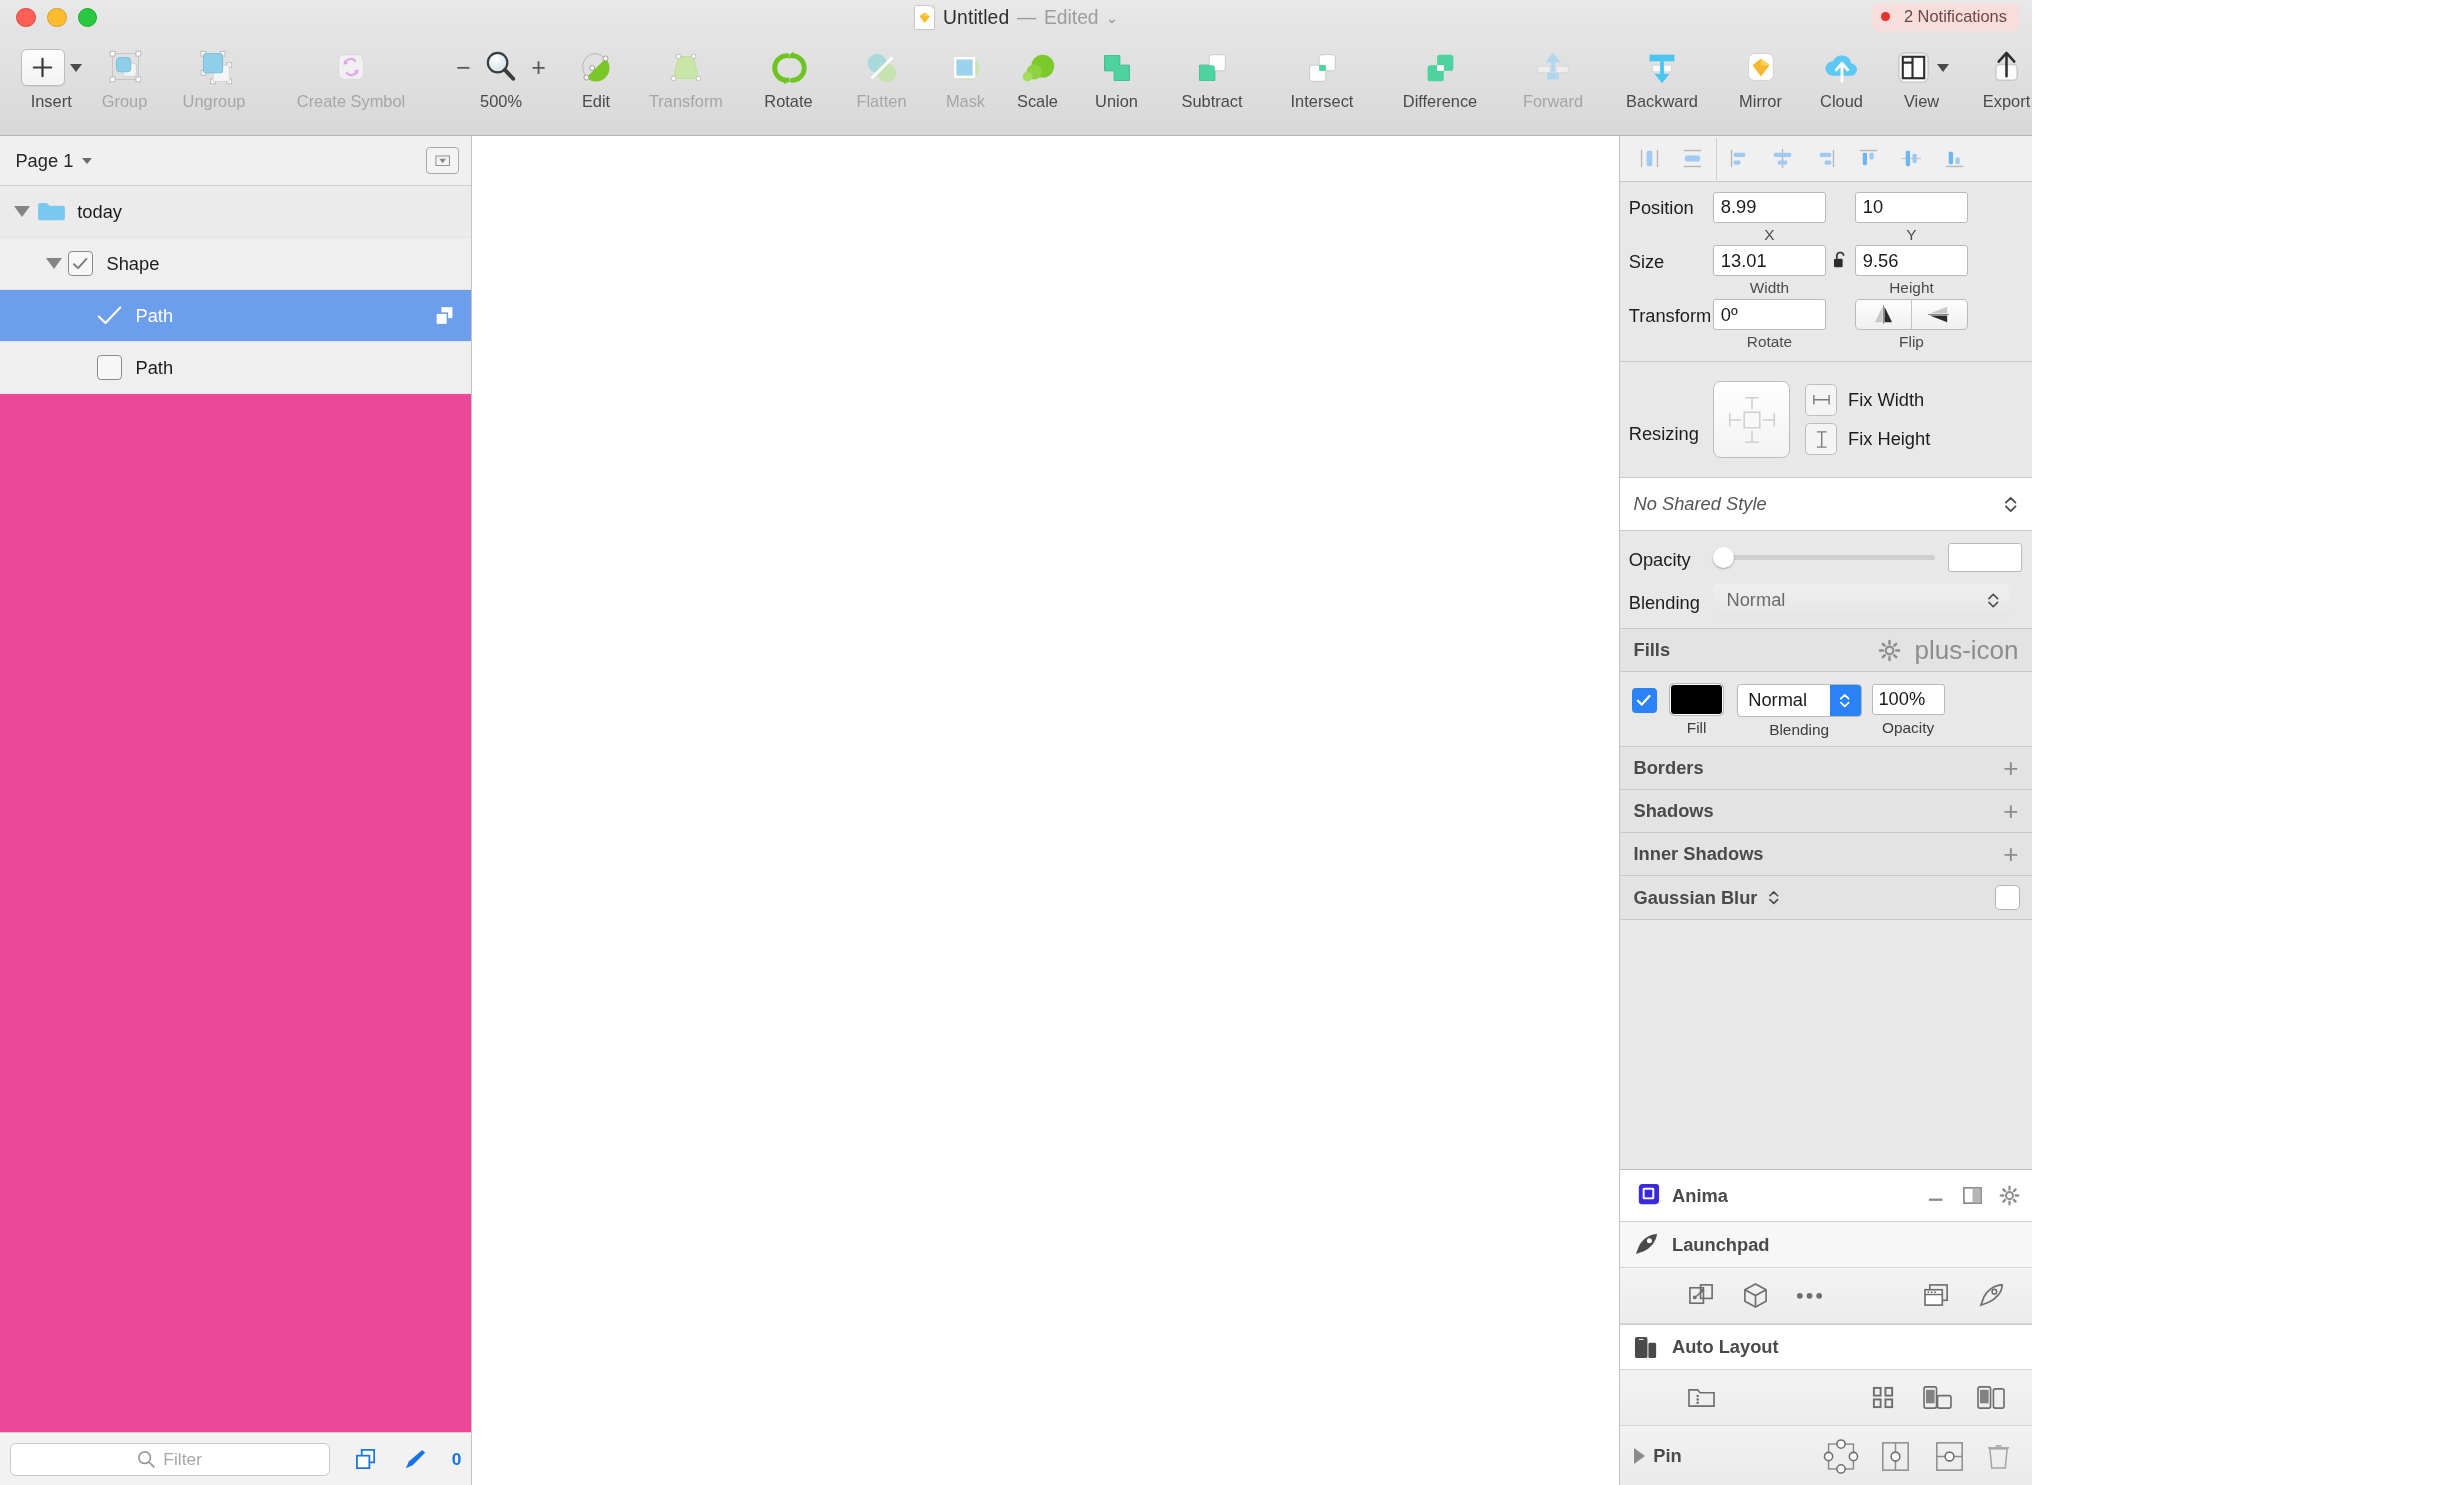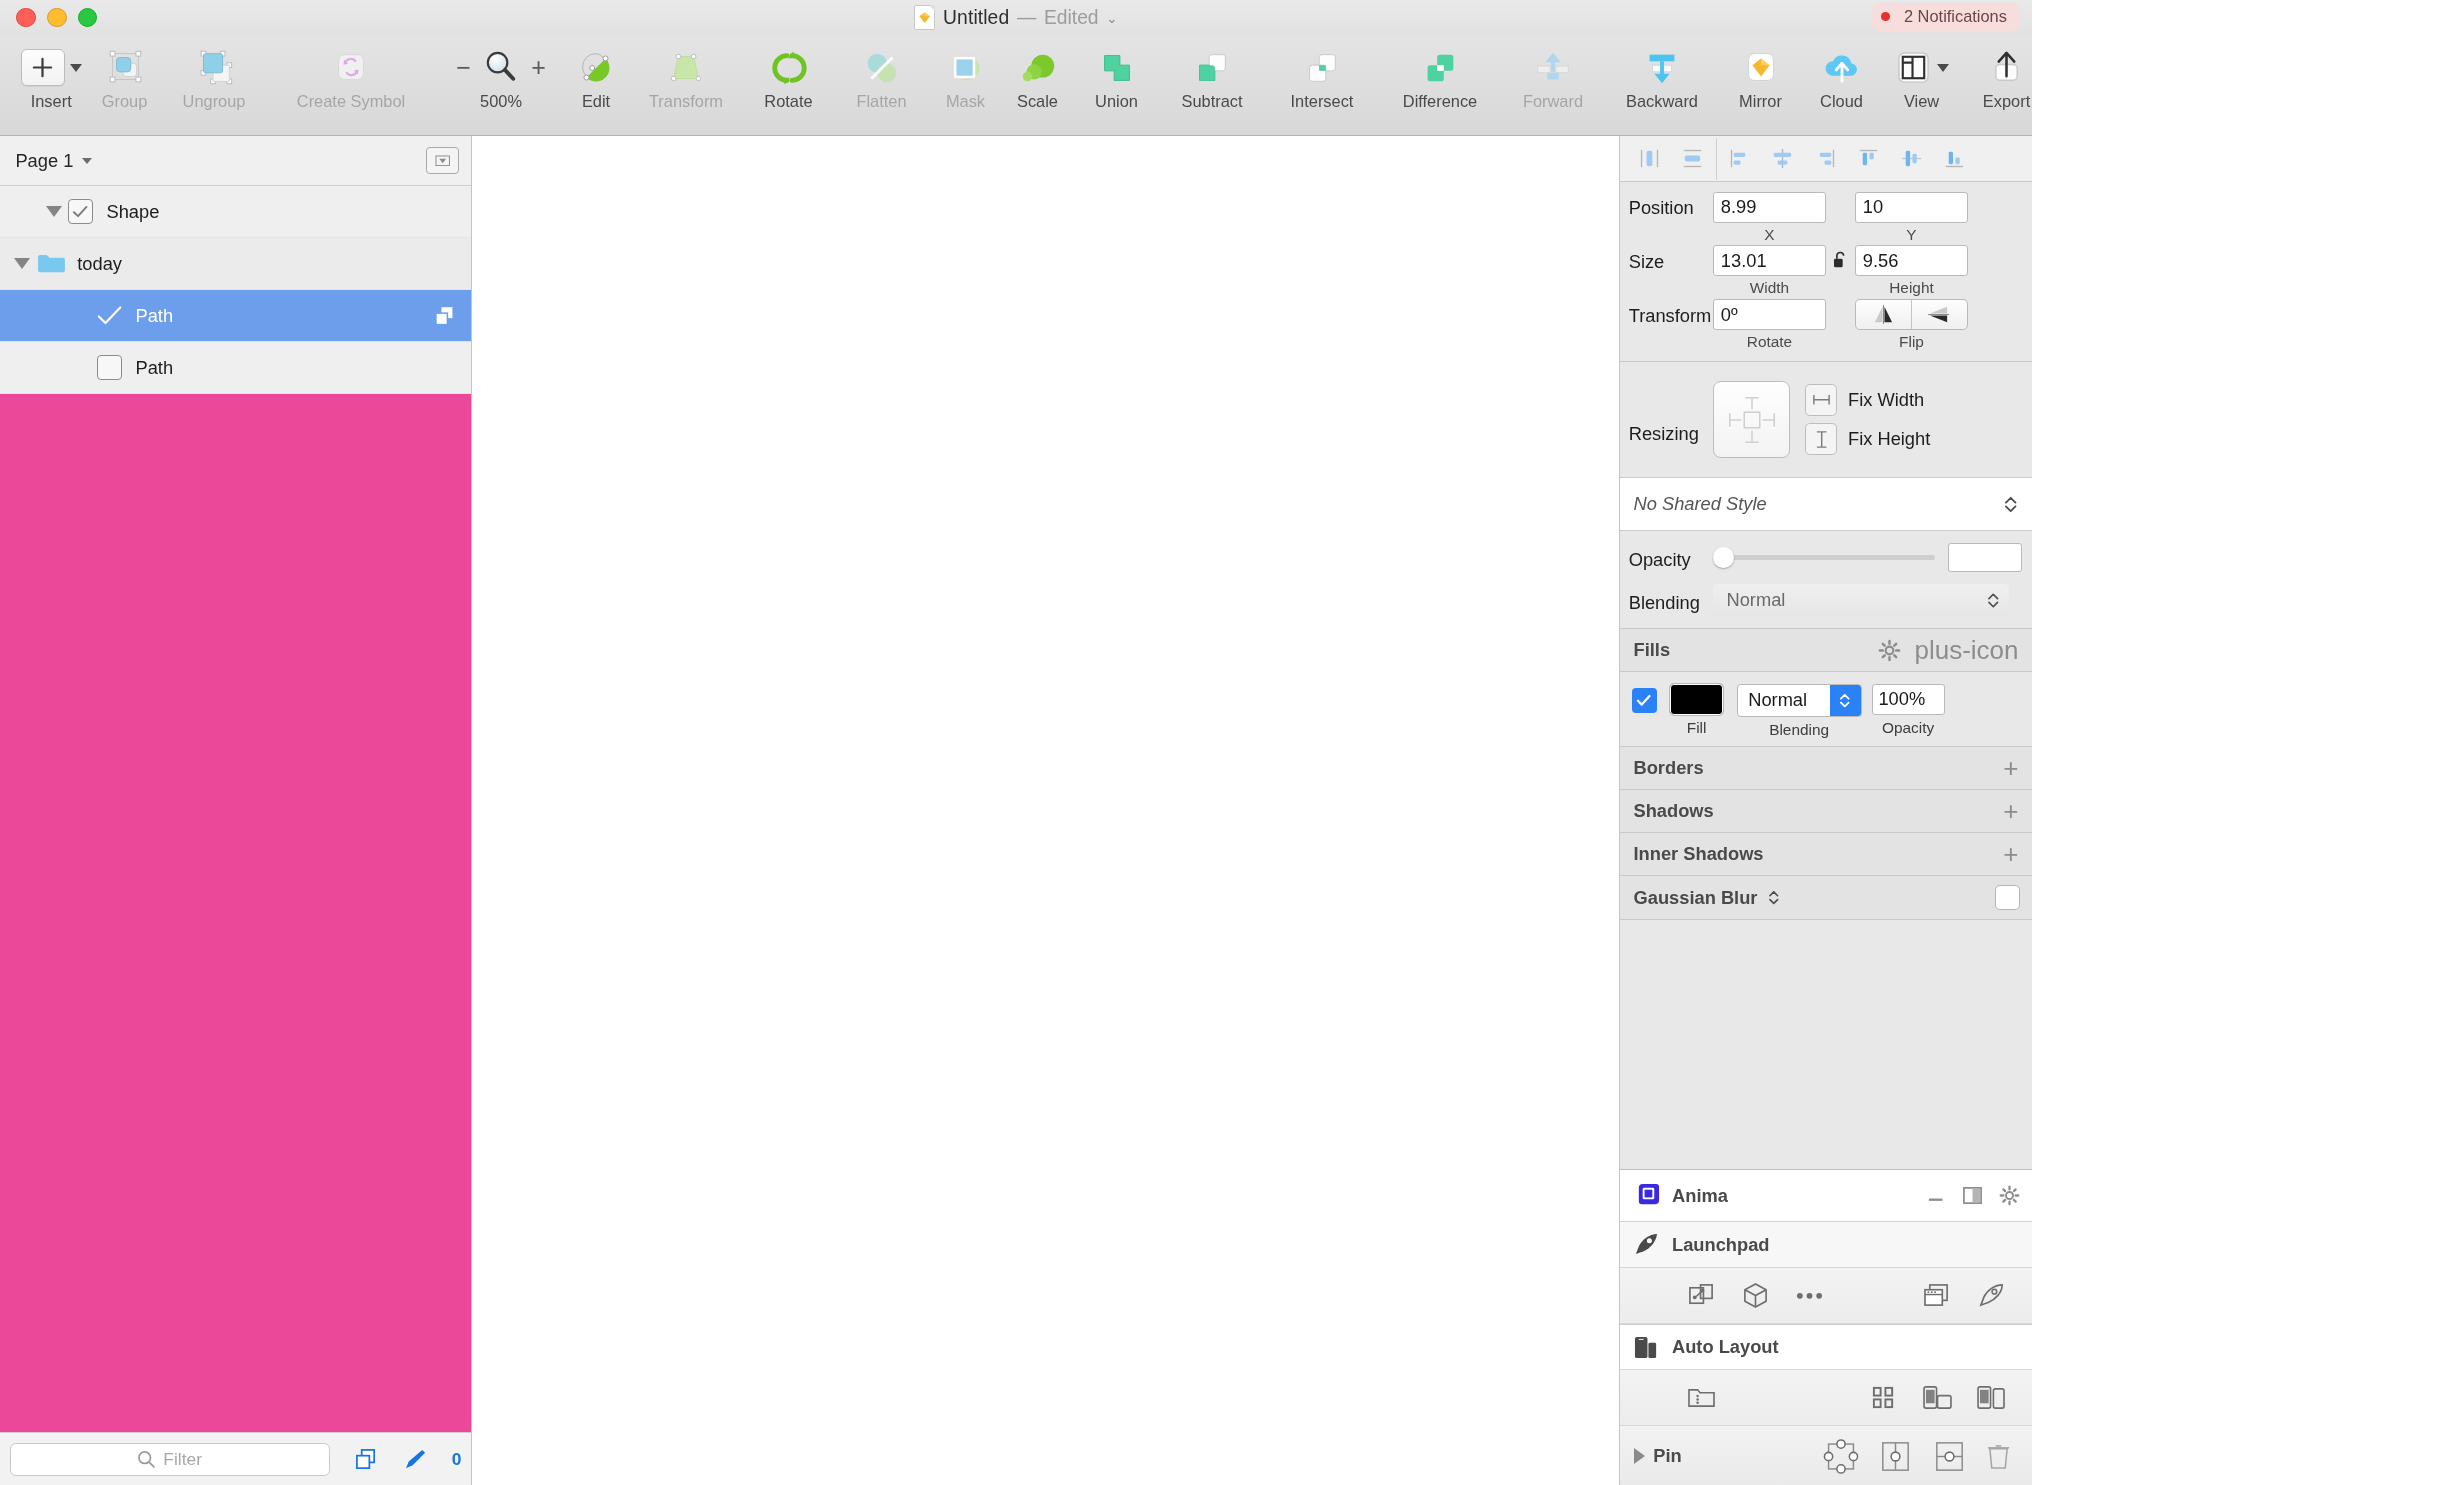--- a/index.html
+++ b/index.html
@@ -571,42 +571,42 @@
         <div class="page-btn">
           <svg width="15.4" height="11.6" viewBox="0 0 16 12">
               <rect x="1" y="1" width="14" height="10" fill="none" stroke="#8a8a8a"></rect>
               <polygon points="4.5,4 11.5,4 8,8.5" fill="#8a8a8a"></polygon>
             </svg>
         </div>
       </div>
 
       <div class="layers">
 
+        <div class="layer-row lvl0">
+          <span class="disc">
+              <span class="disc-tri"></span>
+            </span>
+          <span class="folder-ic">
+            <svg width="29" height="23" viewBox="0 0 30 24">
+                <path d="M1 5 a2 2 0 0 1 2-2 h7 l3 3 h14 a2 2 0 0 1 2 2 v11 a2 2 0 0 1 -2 2 H3 a2 2 0 0 1 -2-2 z" fill="#79c8ef"></path>
+              </svg>
+          </span>
+          <span class="layer-name">today</span>
+        </div>
+
         <div class="layer-row lvl1">
           <span class="disc">
               <span class="disc-tri"></span>
             </span>
           <span class="chk">
             <svg width="16.4" height="13.5" viewBox="0 0 17 14">
                 <path d="M2 7.5 L6.3 11.5 L15 2" stroke="#7c7c7c" stroke-width="2" fill="none" stroke-linecap="round" stroke-linejoin="round"></path>
               </svg>
           </span>
           <span class="layer-name">Shape</span>
-        </div>
-
-        <div class="layer-row lvl0">
-          <span class="disc">
-              <span class="disc-tri"></span>
-            </span>
-          <span class="folder-ic">
-            <svg width="29" height="23" viewBox="0 0 30 24">
-                <path d="M1 5 a2 2 0 0 1 2-2 h7 l3 3 h14 a2 2 0 0 1 2 2 v11 a2 2 0 0 1 -2 2 H3 a2 2 0 0 1 -2-2 z" fill="#79c8ef"></path>
-              </svg>
-          </span>
-          <span class="layer-name">today</span>
         </div>
 
         <div class="layer-row lvl2 selected">
           <span class="chk" style="border:none;background:transparent;margin-right:13.5px">
             <svg width="27" height="21" viewBox="0 0 28 22">
                 <path d="M2 12 L9.5 19.5 L26 2" stroke="#ffffff" stroke-width="2.4" fill="none" stroke-linecap="round" stroke-linejoin="round"></path>
               </svg>
           </span>
           <span class="layer-name">Path</span>
           <span class="row-right">

